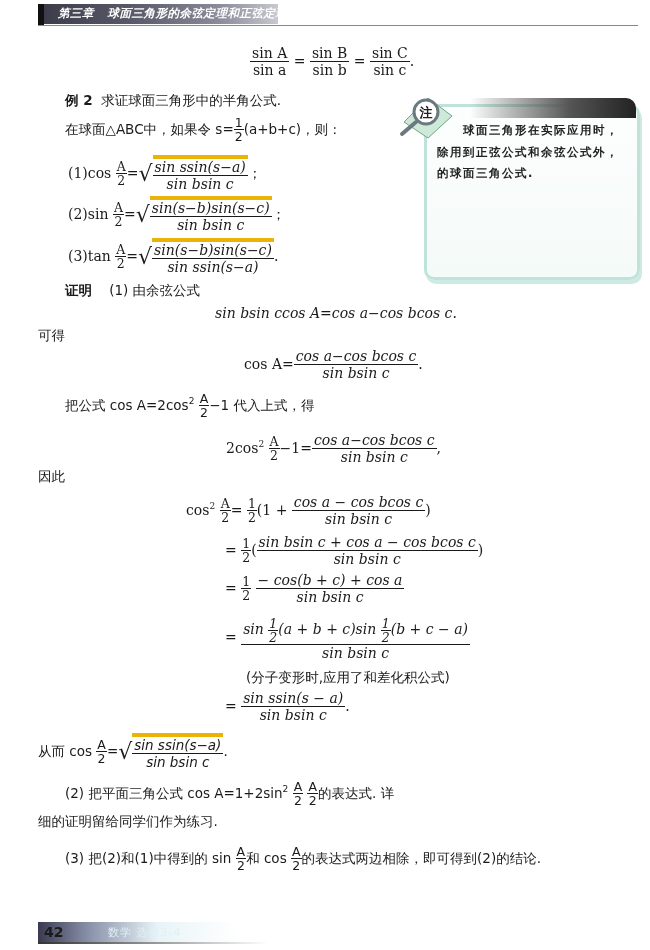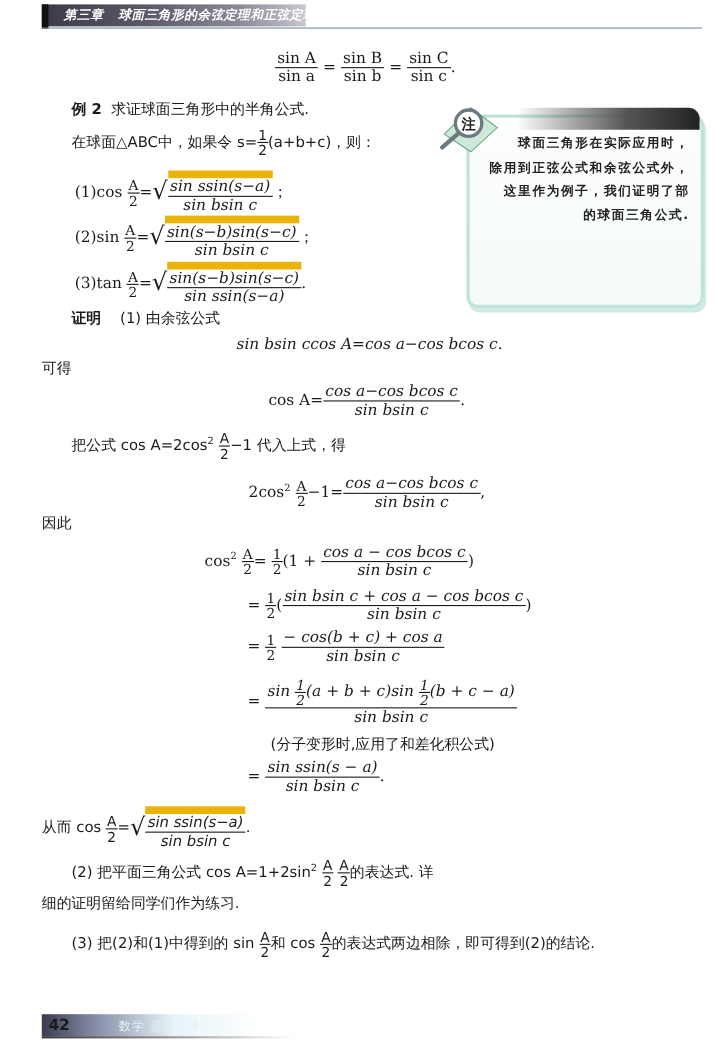--- a/index.html
+++ b/index.html
@@ -26,37 +26,37 @@
   i, .it { font-style:italic; }
 
   .frac { display:inline-block; vertical-align:middle; text-align:center; }
   .frac .num { display:block; padding:0 2px; border-bottom:1px solid #1a1a1a; line-height:16px; }
   .frac .den { display:block; padding:0 2px; line-height:16px; }
   .sfrac { display:inline-block; vertical-align:middle; text-align:center; font-size:12.5px; }
   .sfrac .num { display:block; border-bottom:1px solid #1a1a1a; line-height:13px; padding:0 1px; }
   .sfrac .den { display:block; line-height:13px; padding:0 1px; }
   .sqrt { display:inline-block; vertical-align:middle; }
   .sqrt .rad { font-size:22px; vertical-align:middle; }
-  .sqrt .body { display:inline-block; border-top:7px solid #eab308; vertical-align:middle; }
+  .sqrt .body { display:inline-block; border-top:4px solid #eab308; vertical-align:middle; }
   sup { font-size:9px; }
 
   .note-box {
     left:424px; top:104px; width:210px; height:170px;
     background:linear-gradient(180deg,#fdfefe 0%,#f4faf8 100%);
     border:3px solid #bfe3da; border-radius:10px;
     box-shadow: 2px 4px 0 #cfeae2;
   }
   .note-top {
     left:470px; top:98px; width:166px; height:20px;
     background:linear-gradient(90deg,rgba(255,255,255,0) 0%,#555 60%,#222 100%);
     border-top-right-radius:10px;
   }
   .note-text {
     left:437px; top:120px; width:190px; font-family:"DejaVu Sans", sans-serif;
-    font-size:11.5px; font-weight:bold; line-height:21.5px; letter-spacing:1.5px; color:#222;text-align:right;
+    font-size:11.5px; font-weight:bold; line-height:21.5px; letter-spacing:1.5px; color:#222;
   }
   .note-line { display:block; white-space:nowrap; }
   .note-icon { left:398px; top:92px; width:56px; height:48px; }
 
   .footer-bar {
     left:38px; top:922px; width:200px; height:20px;
     background:linear-gradient(90deg,#3a3a50 0%,#8890a8 25%,#e8f4f8 60%,#ffffff 100%);
   }
   .footer-page { left:44px; top:922px; color:#1a1a1a; font-family:"DejaVu Sans", sans-serif; font-weight:bold; font-size:14px; line-height:20px; }
   .footer-line { left:38px; top:942px; width:230px; height:2px; background:linear-gradient(90deg,#333 0%,#aaa 60%,#fff 100%); }
@@ -105,21 +105,20 @@
 <div class="abs note-top"></div>
 <svg class="abs note-icon" viewBox="0 0 56 48">
   <polygon points="6,30 30,6 54,24 30,46" fill="#cfe9d8" stroke="#6aa88a" stroke-width="1"></polygon>
   <line x1="18" y1="30" x2="4" y2="42" stroke="#6a7a80" stroke-width="4" stroke-linecap="round"></line>
   <circle cx="28" cy="20" r="12" fill="#ffffff" stroke="#6a7a80" stroke-width="3"></circle>
   <text x="28" y="25" text-anchor="middle" font-size="13" font-weight="bold" font-family="DejaVu Sans, sans-serif" fill="#222">注</text>
 </svg>
 <div class="abs note-text">
   <span class="note-line" style="padding-left:26px;">球面三角形在实际应用时，</span>
   <span class="note-line">除用到正弦公式和余弦公式外，</span>
-  <span class="note-line">这里作为例子，我们证明了部</span>
   <span class="note-line">的球面三角公式.</span>
 </div>
 
 <div class="abs txt zh" style="left:65px; top:281px;">
   <span class="bold">证明</span>&nbsp;&nbsp;&nbsp;&nbsp;<span>(1) 由余弦公式</span>
 </div>
 <div class="abs txt" style="left:215px; top:304px;">
   <span class="it">sin bsin ccos A=cos a−cos bcos c.</span>
 </div>
 <div class="abs txt zh" style="left:38px; top:326px;">

